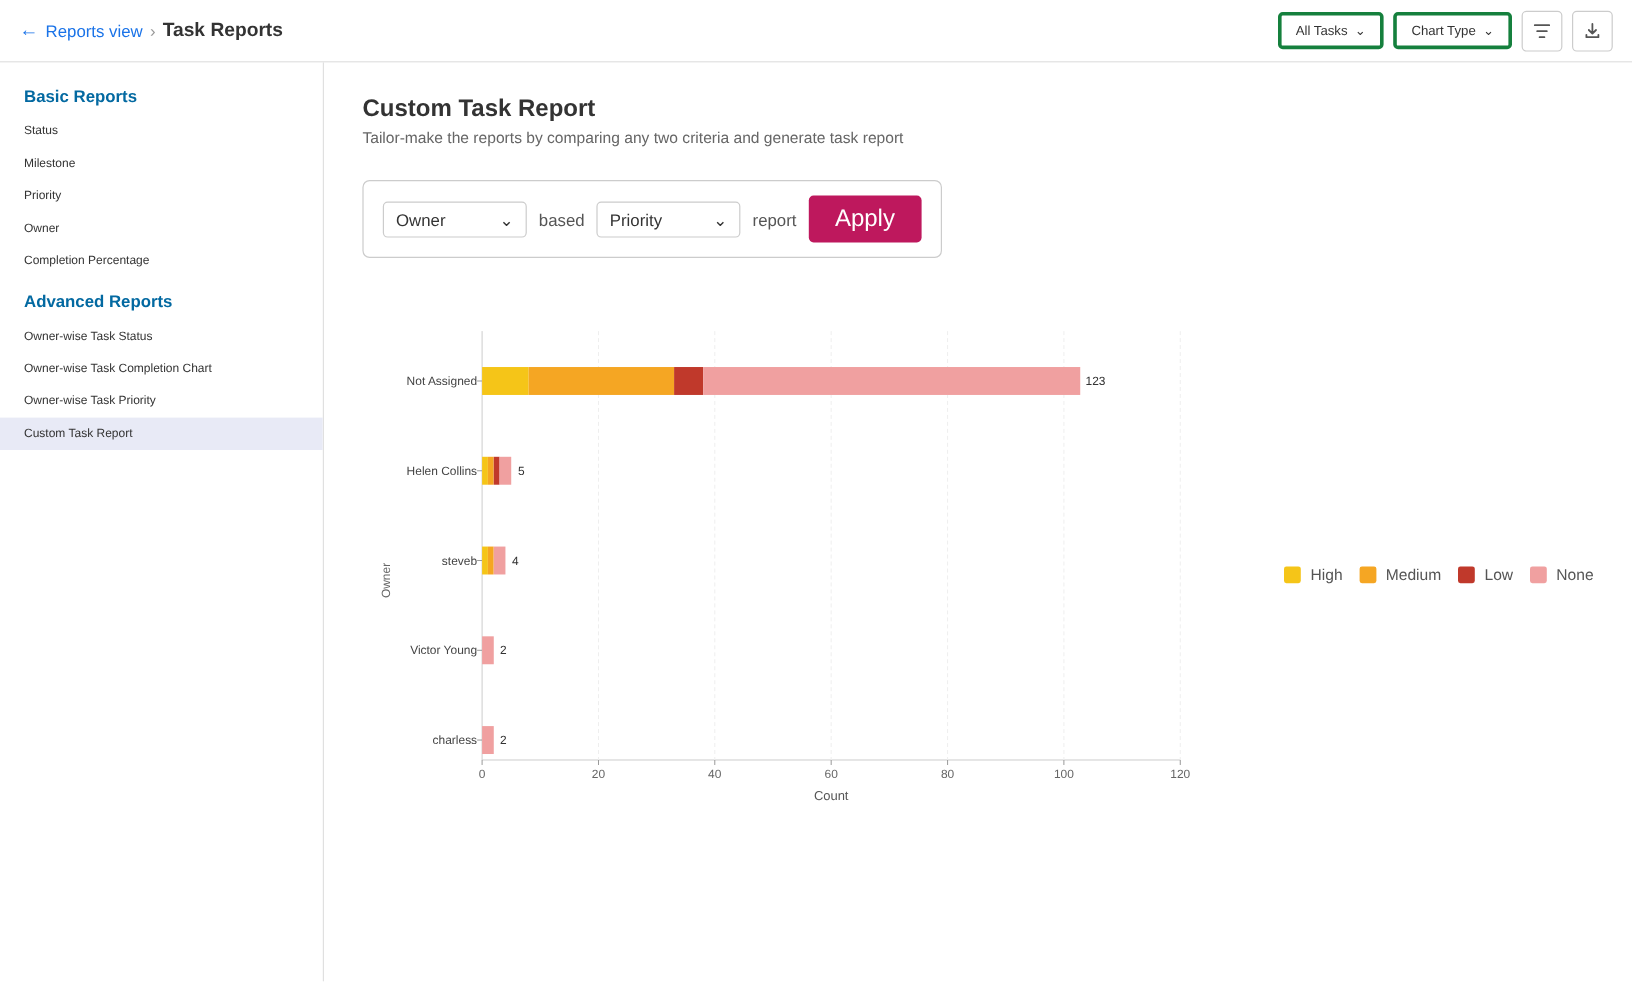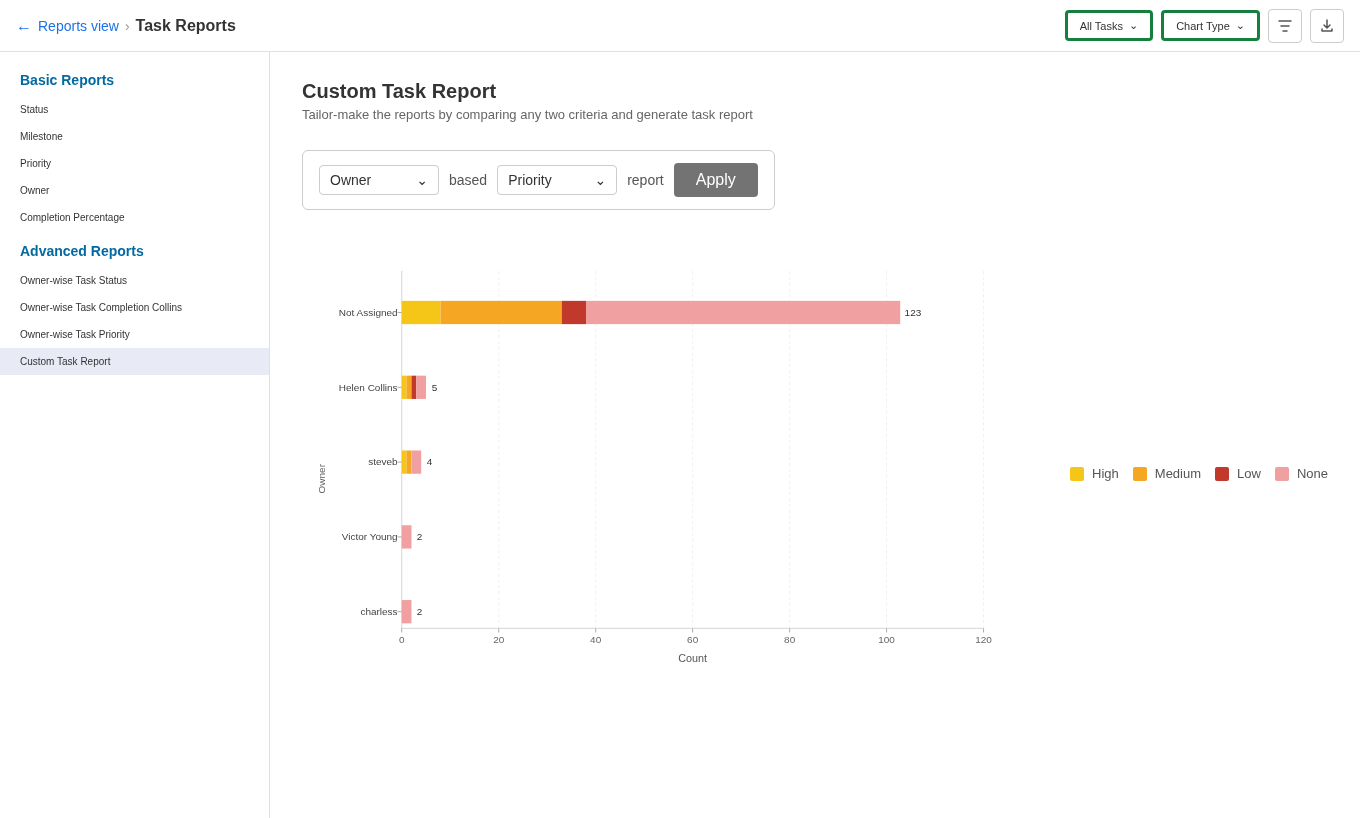--- a/index.html
+++ b/index.html
@@ -140,26 +140,26 @@
       cursor: pointer;
       font-size: 14px;
       min-width: 120px;
     }
     .filter-label {
       font-size: 14px;
       color: #555;
     }
     .apply-btn {
       padding: 8px 22px;
-      background: #737373;
+      background: #be185d;
       color: #fff;
       border: none;
       border-radius: 4px;
       cursor: pointer;
-      font-size: 16px;
+      font-size: 20px;
       font-weight: 500;
     }
 
     
     .chart-container {
       display: flex;
       gap: 20px;
     }
     .chart-area {
       flex: 1;
@@ -235,21 +235,21 @@
       <div class="sidebar-section-title">Basic Reports</div>
       <div class="sidebar-item">Status</div>
       <div class="sidebar-item">Milestone</div>
       <div class="sidebar-item">Priority</div>
       <div class="sidebar-item">Owner</div>
       <div class="sidebar-item">Completion Percentage</div>
     </div>
     <div class="sidebar-section">
       <div class="sidebar-section-title">Advanced Reports</div>
       <div class="sidebar-item">Owner-wise Task Status</div>
-      <div class="sidebar-item">Owner-wise Task Completion Collins</div>
+      <div class="sidebar-item">Owner-wise Task Completion Chart</div>
       <div class="sidebar-item">Owner-wise Task Priority</div>
       <div class="sidebar-item active">Custom Task Report</div>
     </div>
   </div>
 
   <div class="main">
     <div class="report-title">Custom Task Report</div>
     <div class="report-subtitle">Tailor-make the reports by comparing any two criteria and generate task report</div>
 
     <div class="filter-row">

